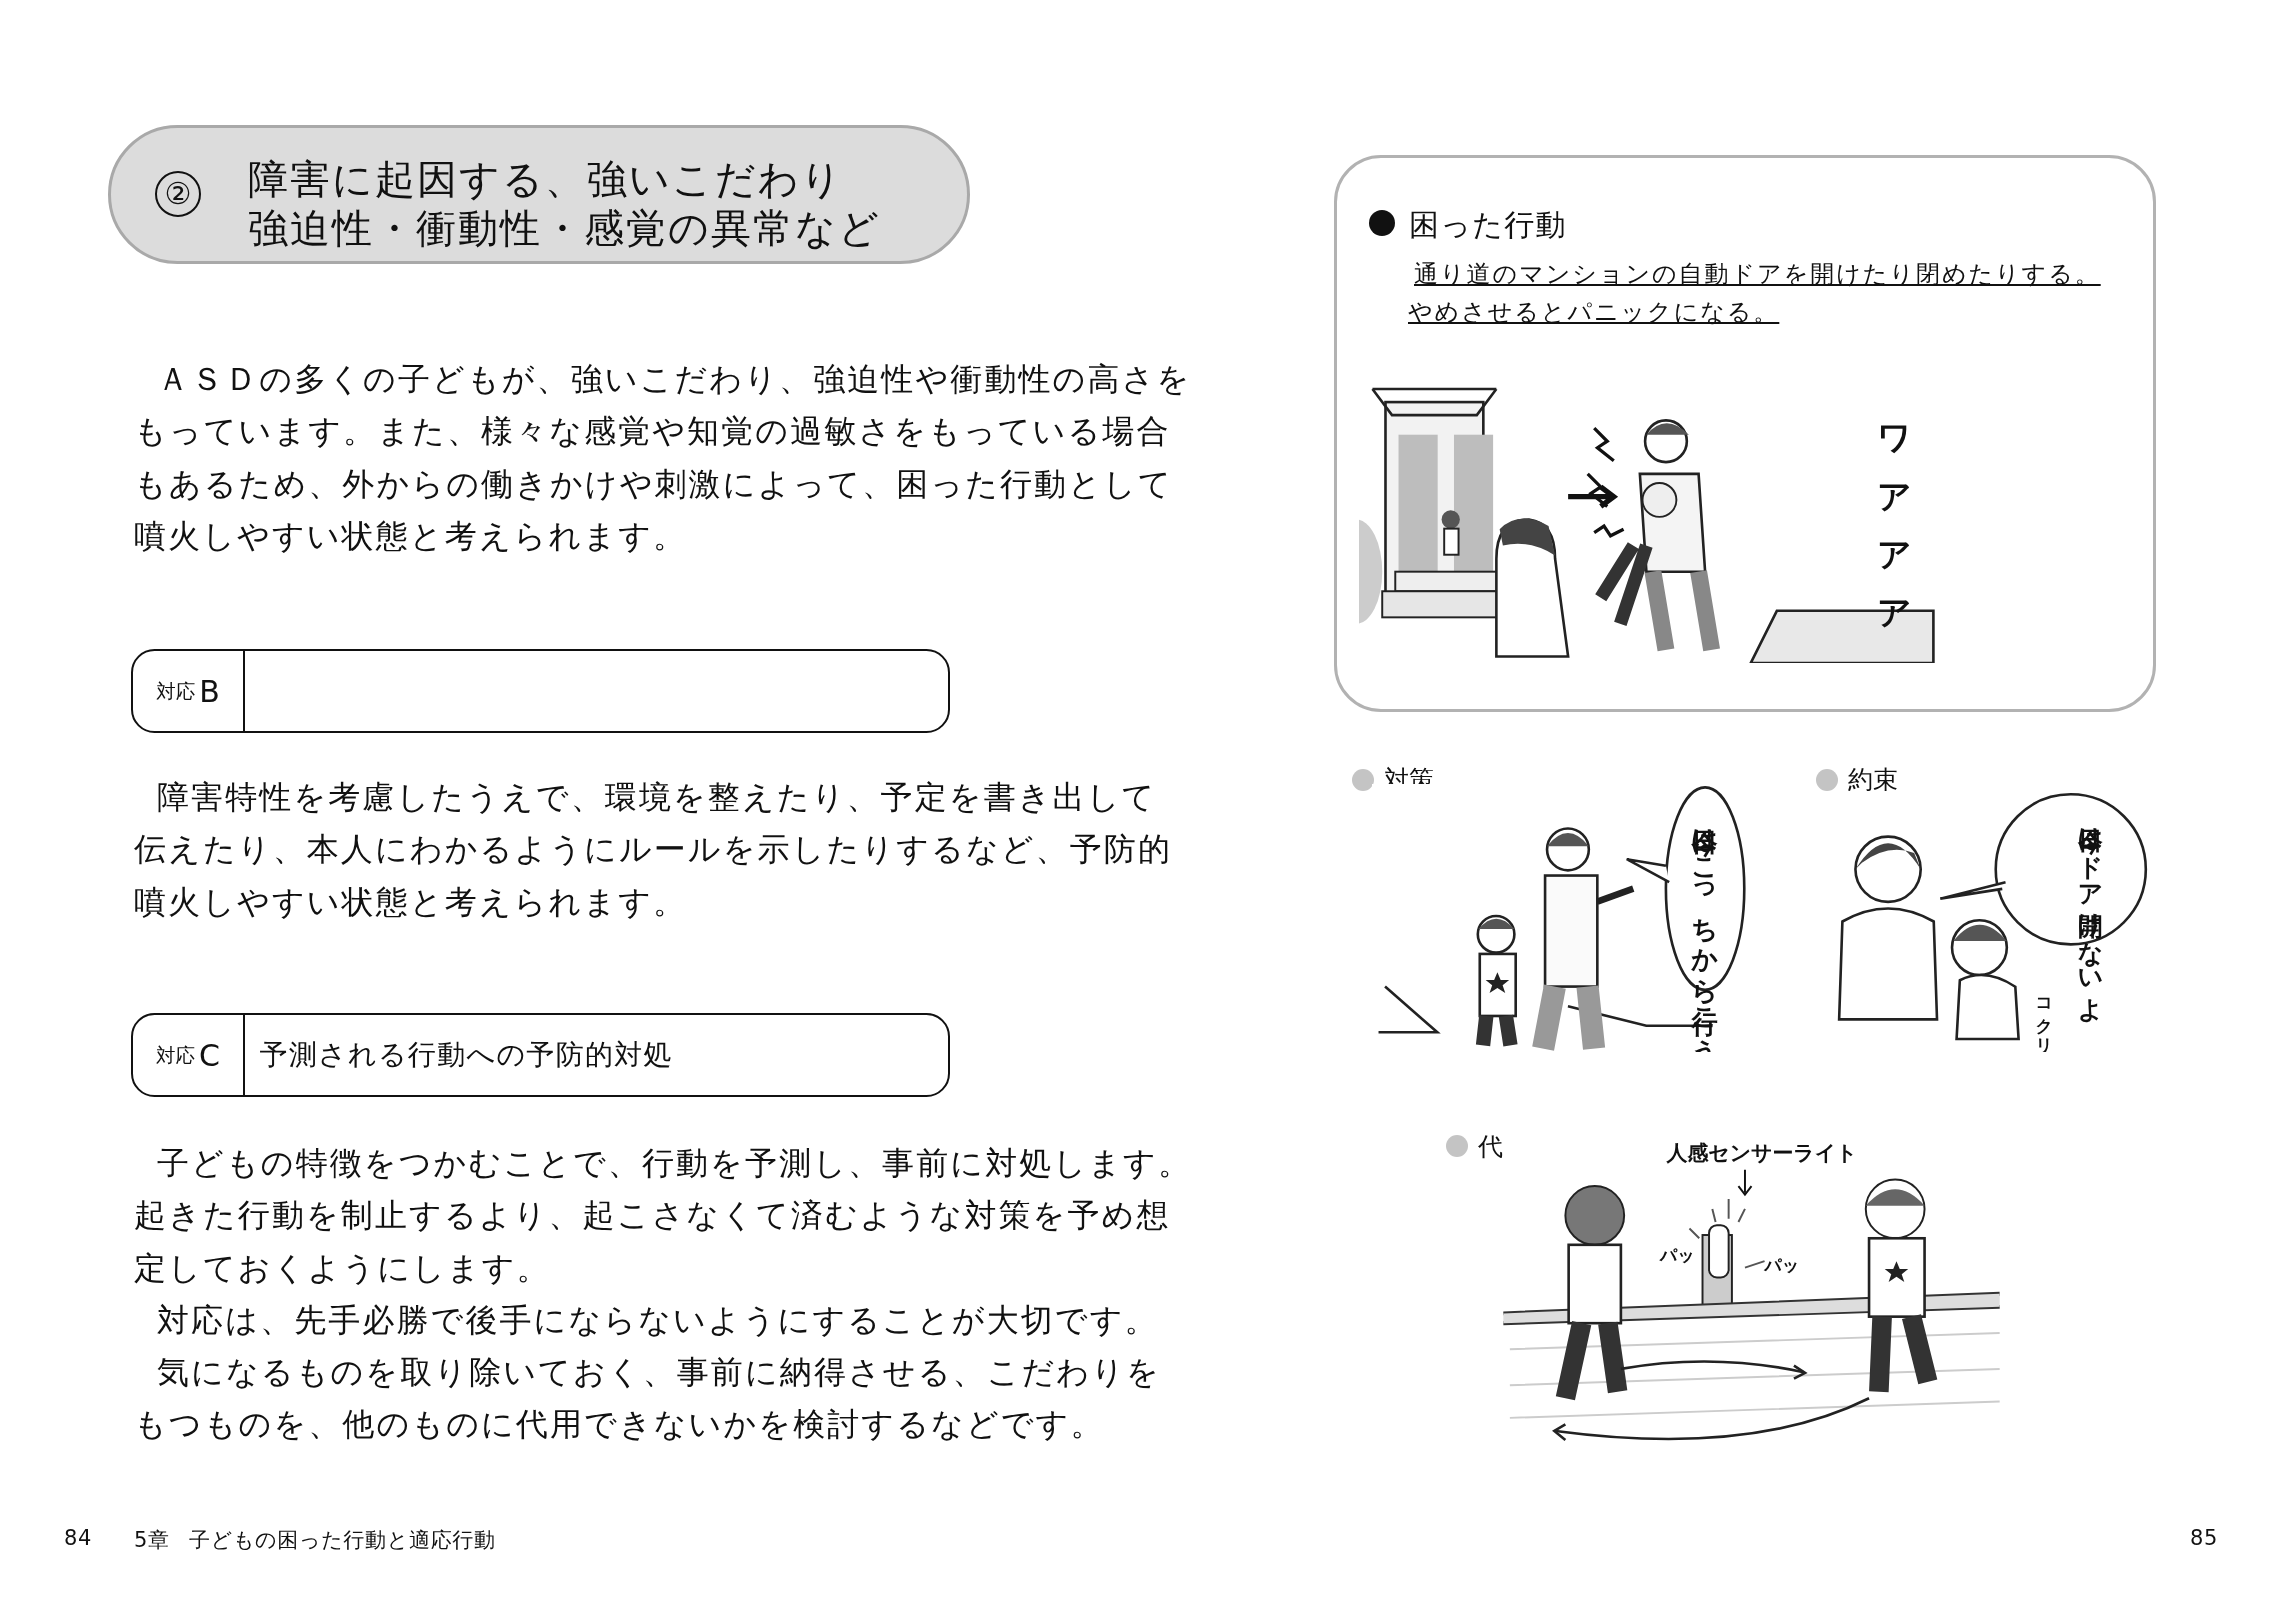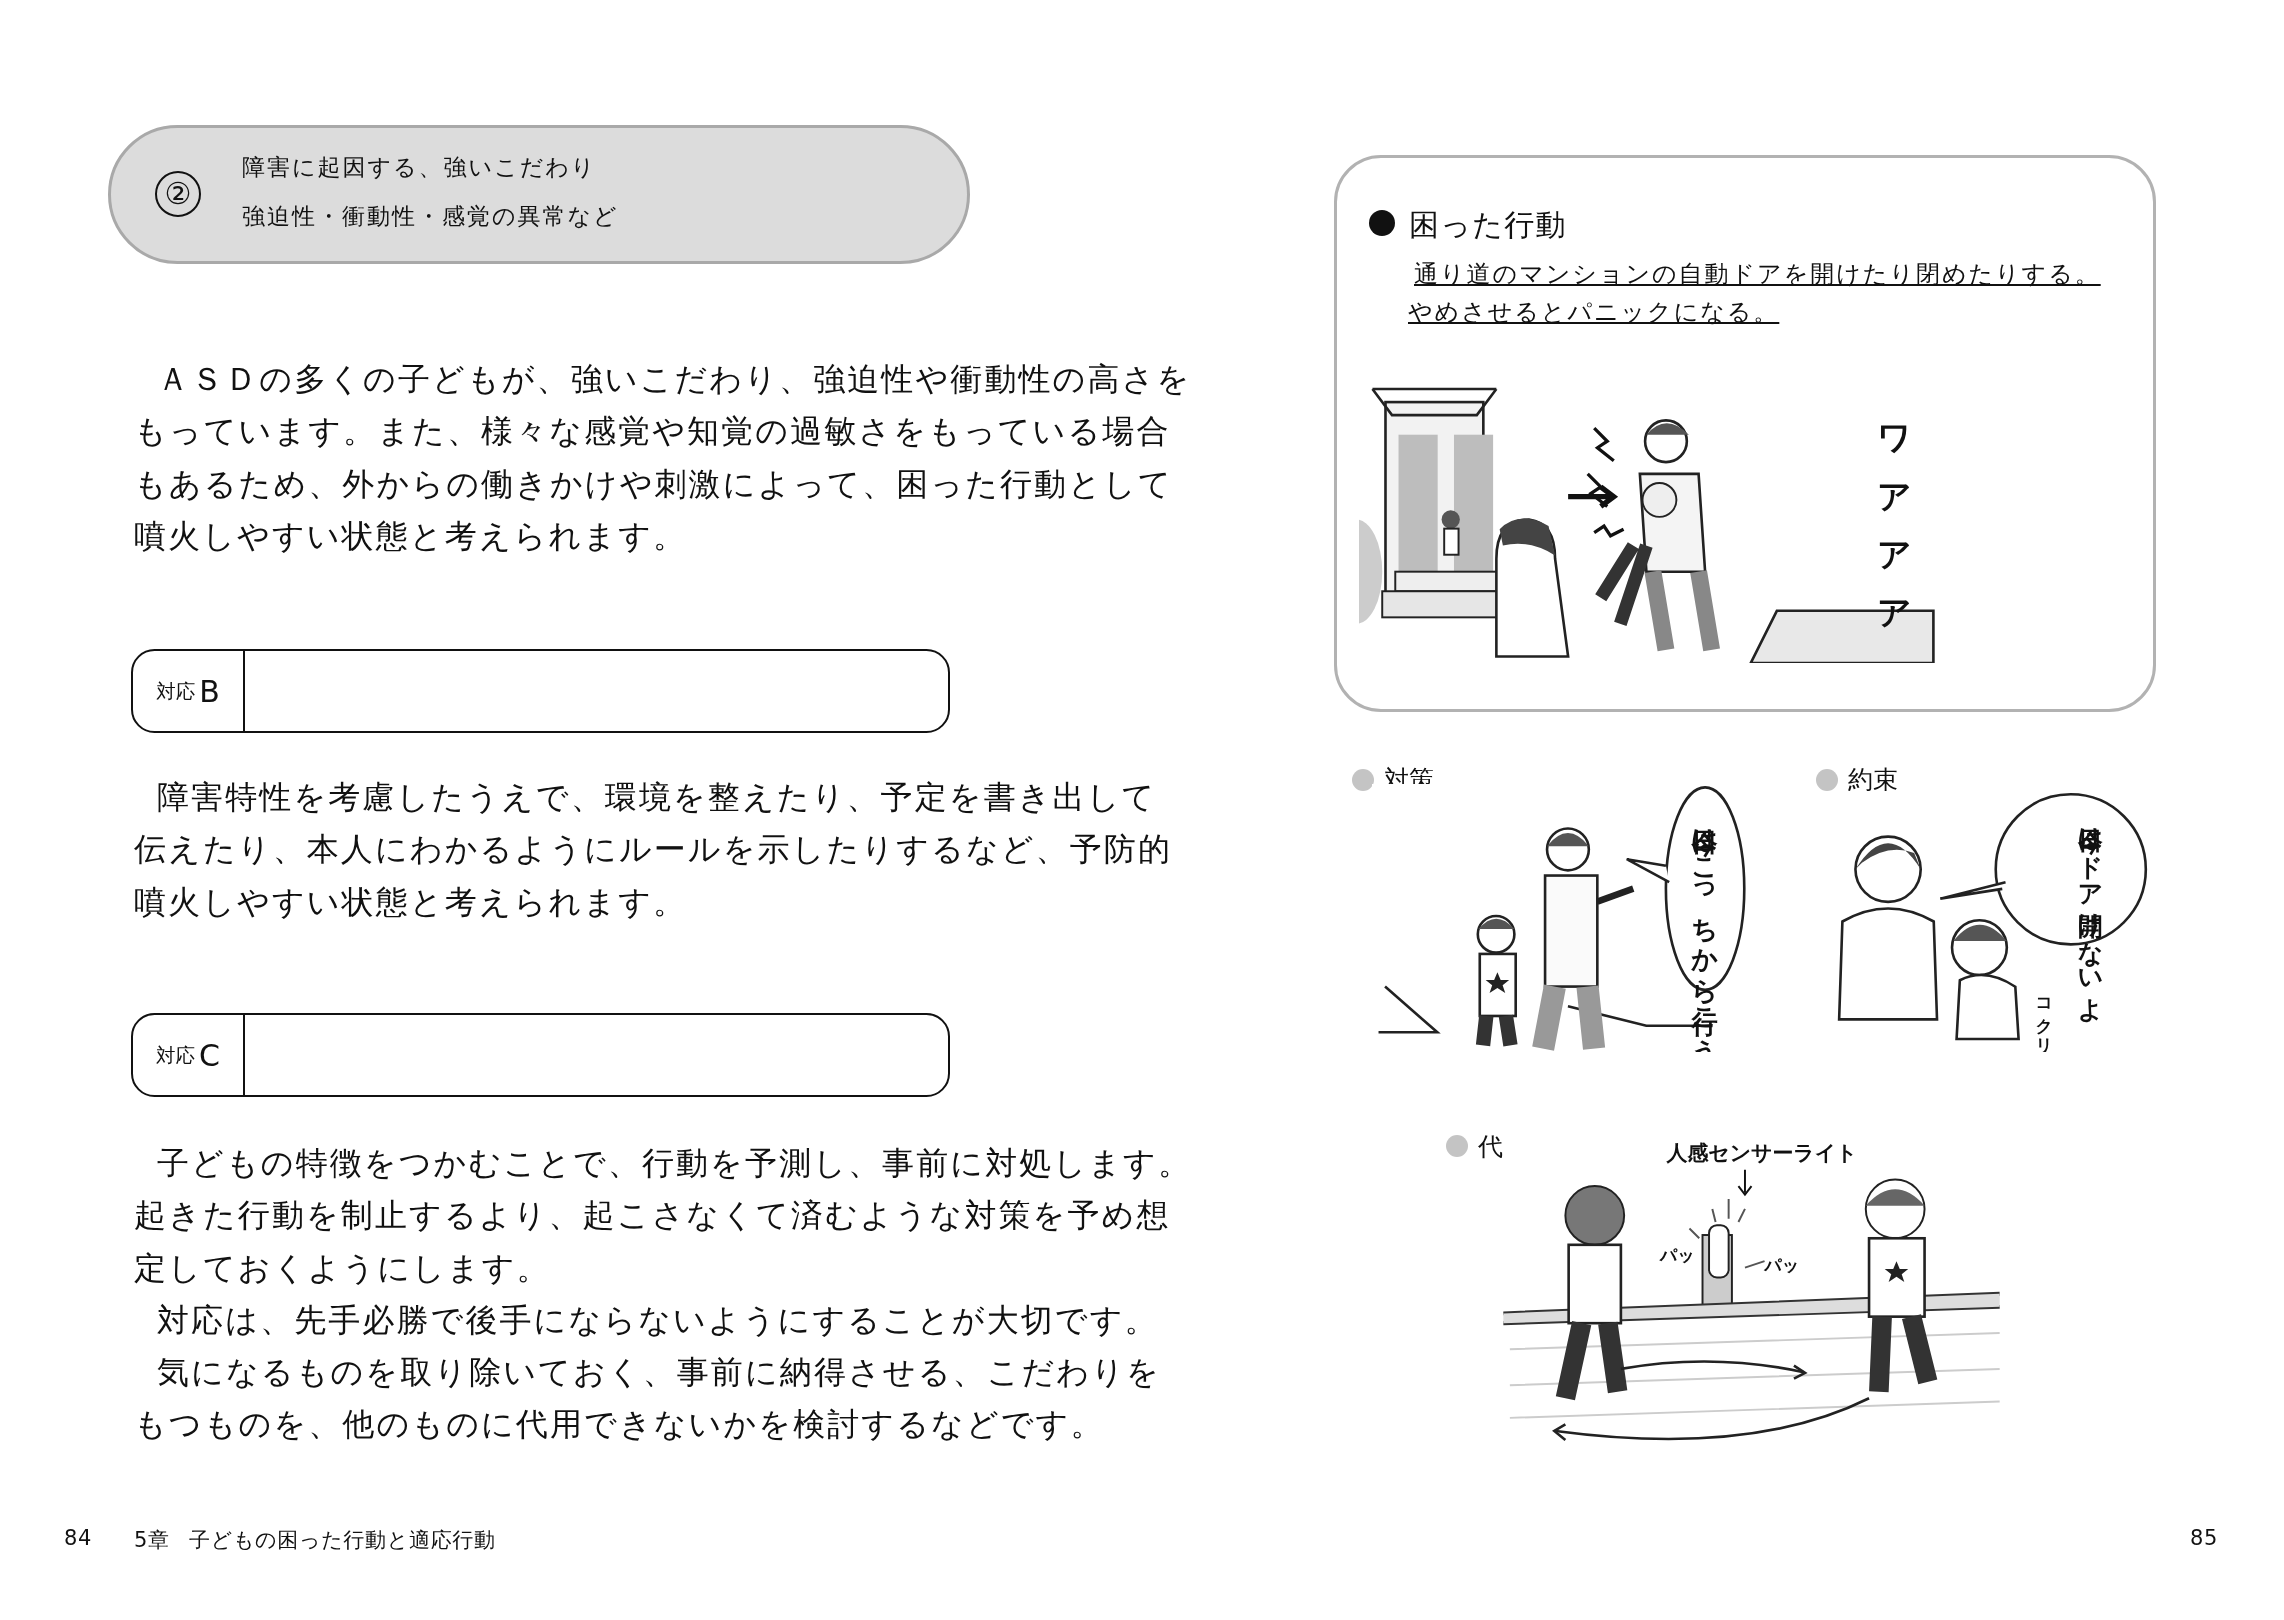--- a/index.html
+++ b/index.html
@@ -13,21 +13,21 @@
   .pill {
     left:108px; top:125px; width:862px; height:139px;
     background:#dcdcdc; border:3.3px solid #a9a9a9; border-radius:72px;
     box-sizing:border-box;
   }
   .pill-num {
     left:155px; top:171px; width:46px; height:46px; border:2.6px solid #111;
     border-radius:50%; box-sizing:border-box; font-size:30px; line-height:41px;
     text-align:center;
   }
-  .pill-line { left:242px; font-size:23px; letter-spacing:2px; white-space:nowrap; }
+  .pill-line { left:248px; font-size:40px; letter-spacing:2px; white-space:nowrap; }
   .para { left:134px; width:823px; font-size:32px; letter-spacing:2.1px; white-space:nowrap; }
   .para.indent { left:157px; }
   .para.flush { left:134px; }
   
   .resp {
     left:131px; width:819px; height:84px; border:2.6px solid #111;
     border-radius:23.5px; box-sizing:border-box; display:flex; align-items:center;
   }
   .resp-label {
     width:112px; height:100%; border-right:2.6px solid #111; box-sizing:border-box;
@@ -72,20 +72,21 @@
 </div>
 <div class="abs para indent" style="top:776px">障害特性を考慮したうえで、環境を整えたり、予定を書き出して</div>
 <div class="abs para flush" style="top:828px">伝えたり、本人にわかるようにルールを示したりするなど、予防的</div>
 <div class="abs para flush" style="top:881px">噴火しやすい状態と考えられます。</div>
 
 <div class="abs resp" style="top:1013px">
   <div class="resp-label">
     <span class="small">対応</span>
     <span class="big">C</span>
   </div>
+  <div class="resp-title">予測される行動への予防的対処</div>
 </div>
 <div class="abs para indent" style="top:1142px">子どもの特徴をつかむことで、行動を予測し、事前に対処します。</div>
 <div class="abs para flush" style="top:1194px">起きた行動を制止するより、起こさなくて済むような対策を予め想</div>
 <div class="abs para flush" style="top:1247px">定しておくようにします。</div>
 <div class="abs para indent" style="top:1299px">対応は、先手必勝で後手にならないようにすることが大切です。</div>
 <div class="abs para indent" style="top:1351px">気になるものを取り除いておく、事前に納得させる、こだわりを</div>
 <div class="abs para flush" style="top:1403px">もつものを、他のものに代用できないかを検討するなどです。</div>
 
 <div class="abs footer" style="left:64px; top:1526px">84</div>
 <div class="abs footer" style="left:134px; top:1526px">5章</div>

